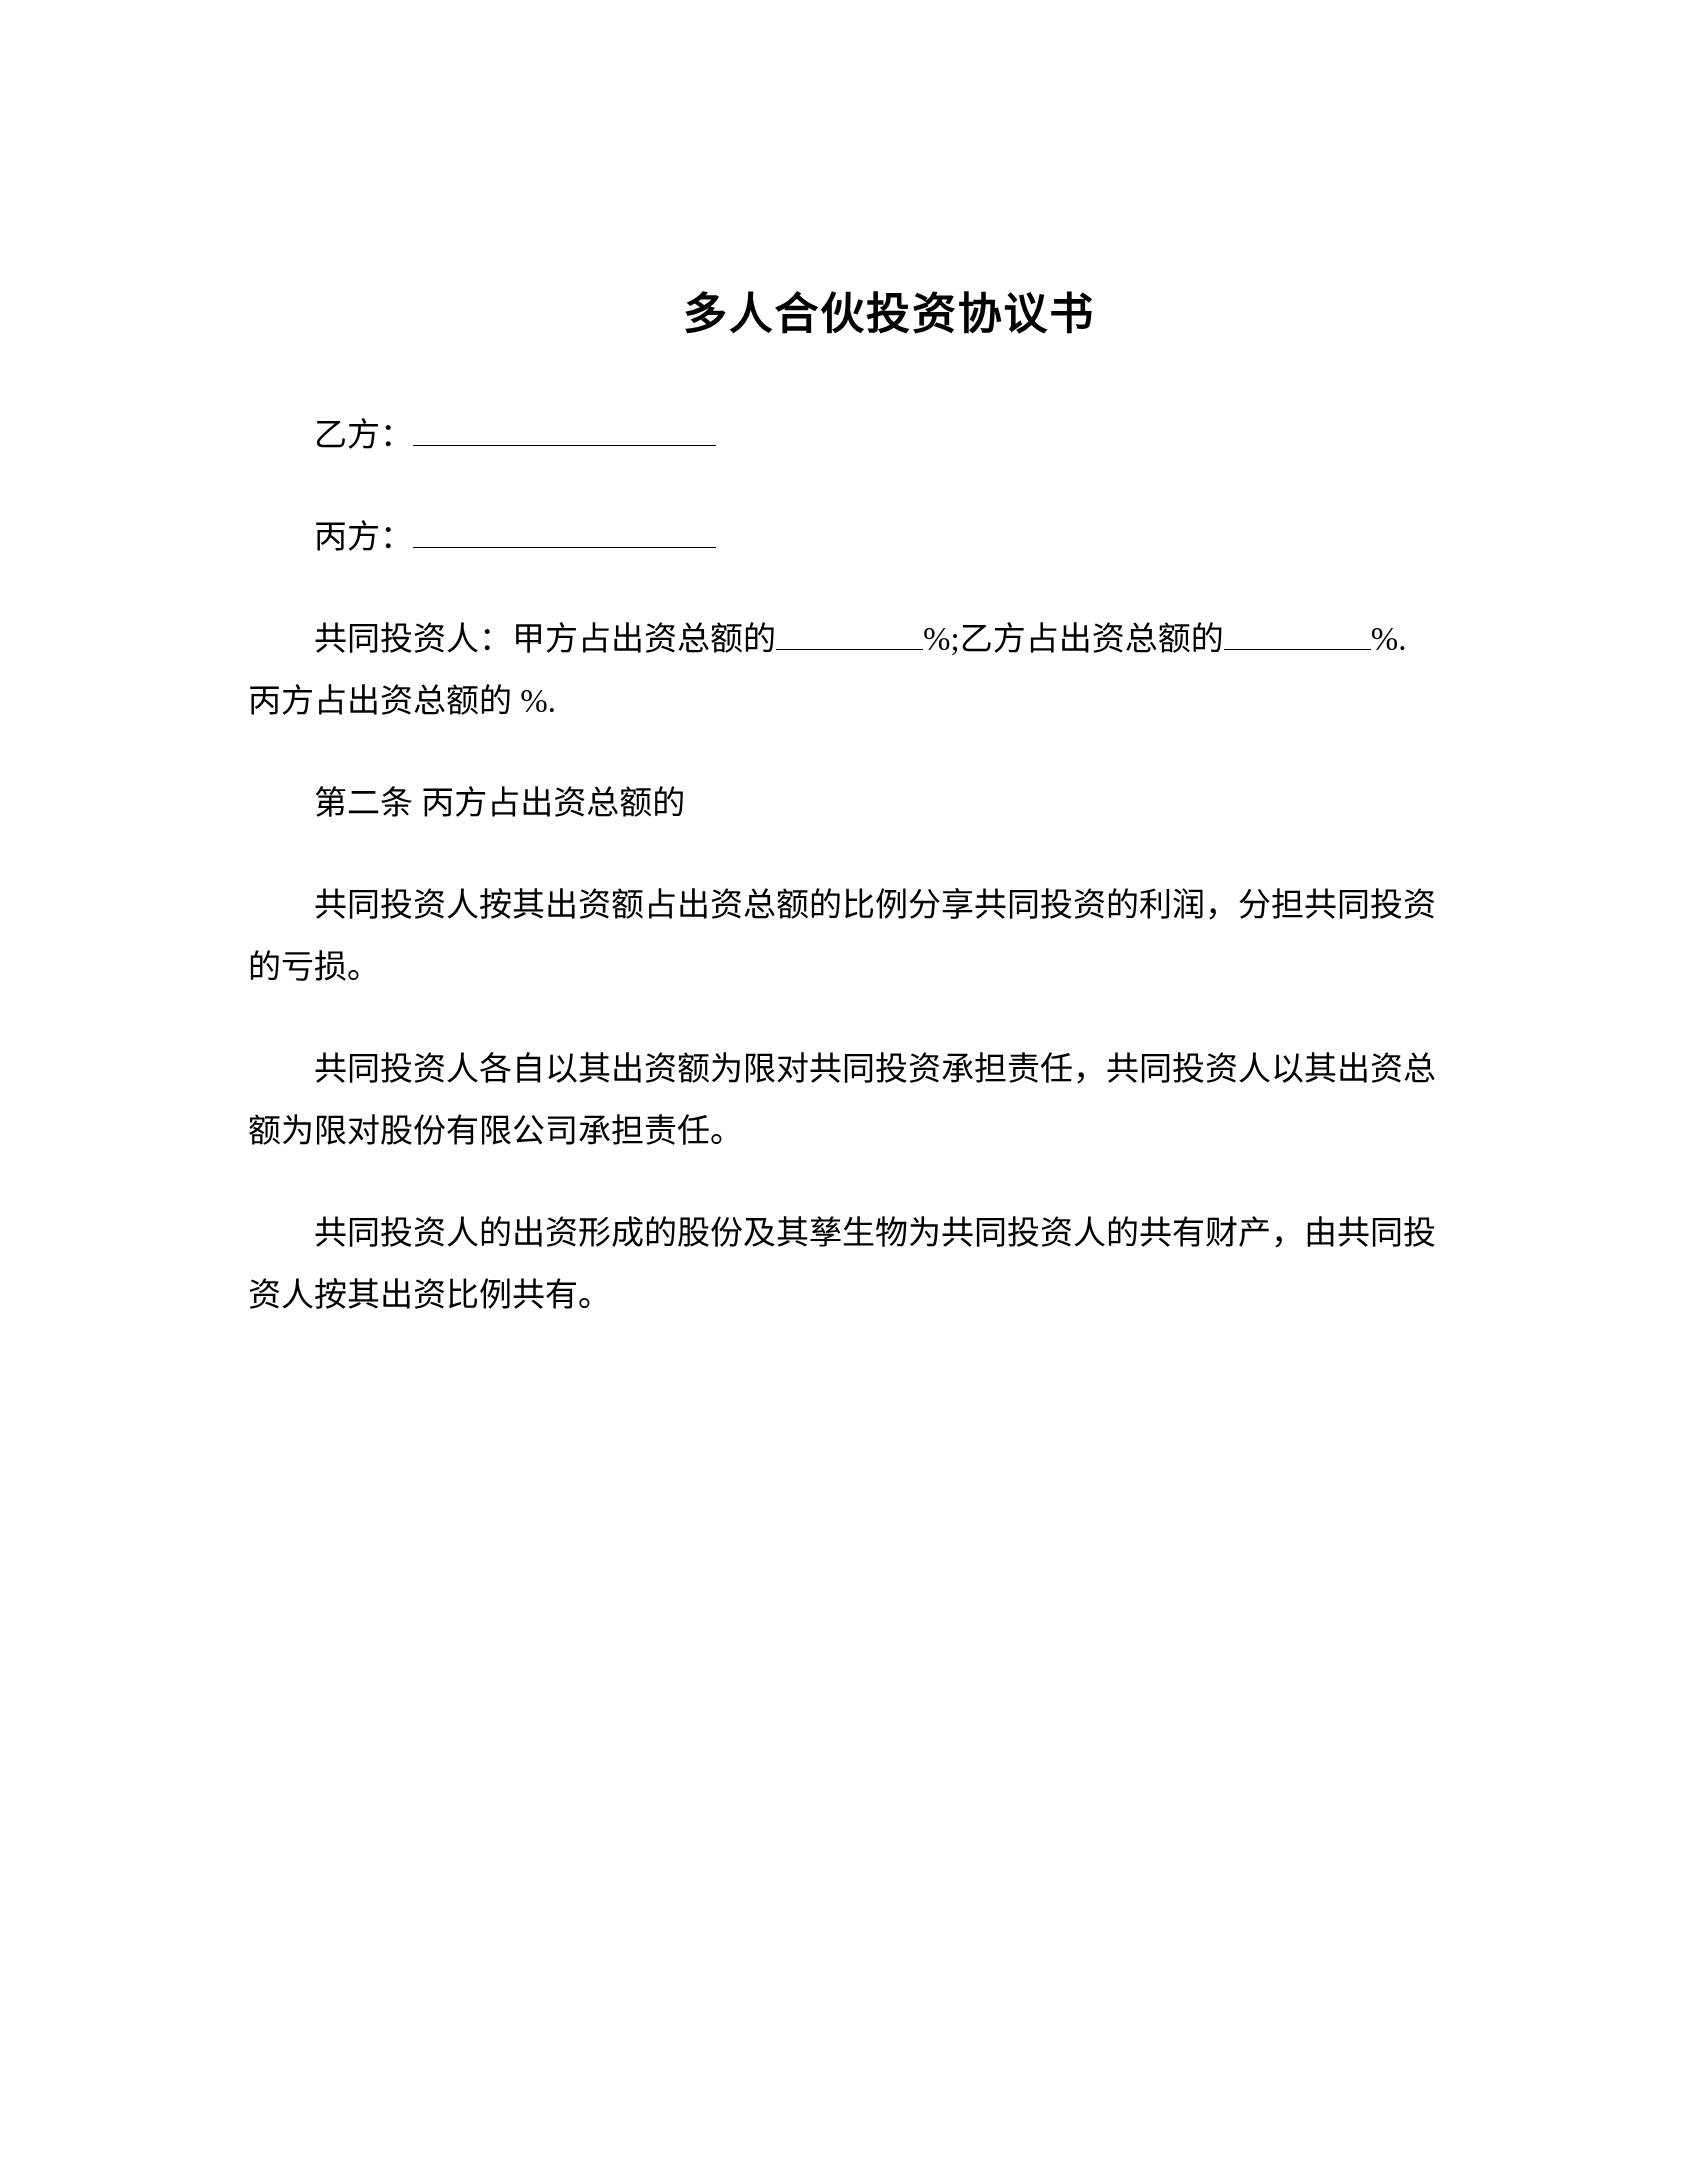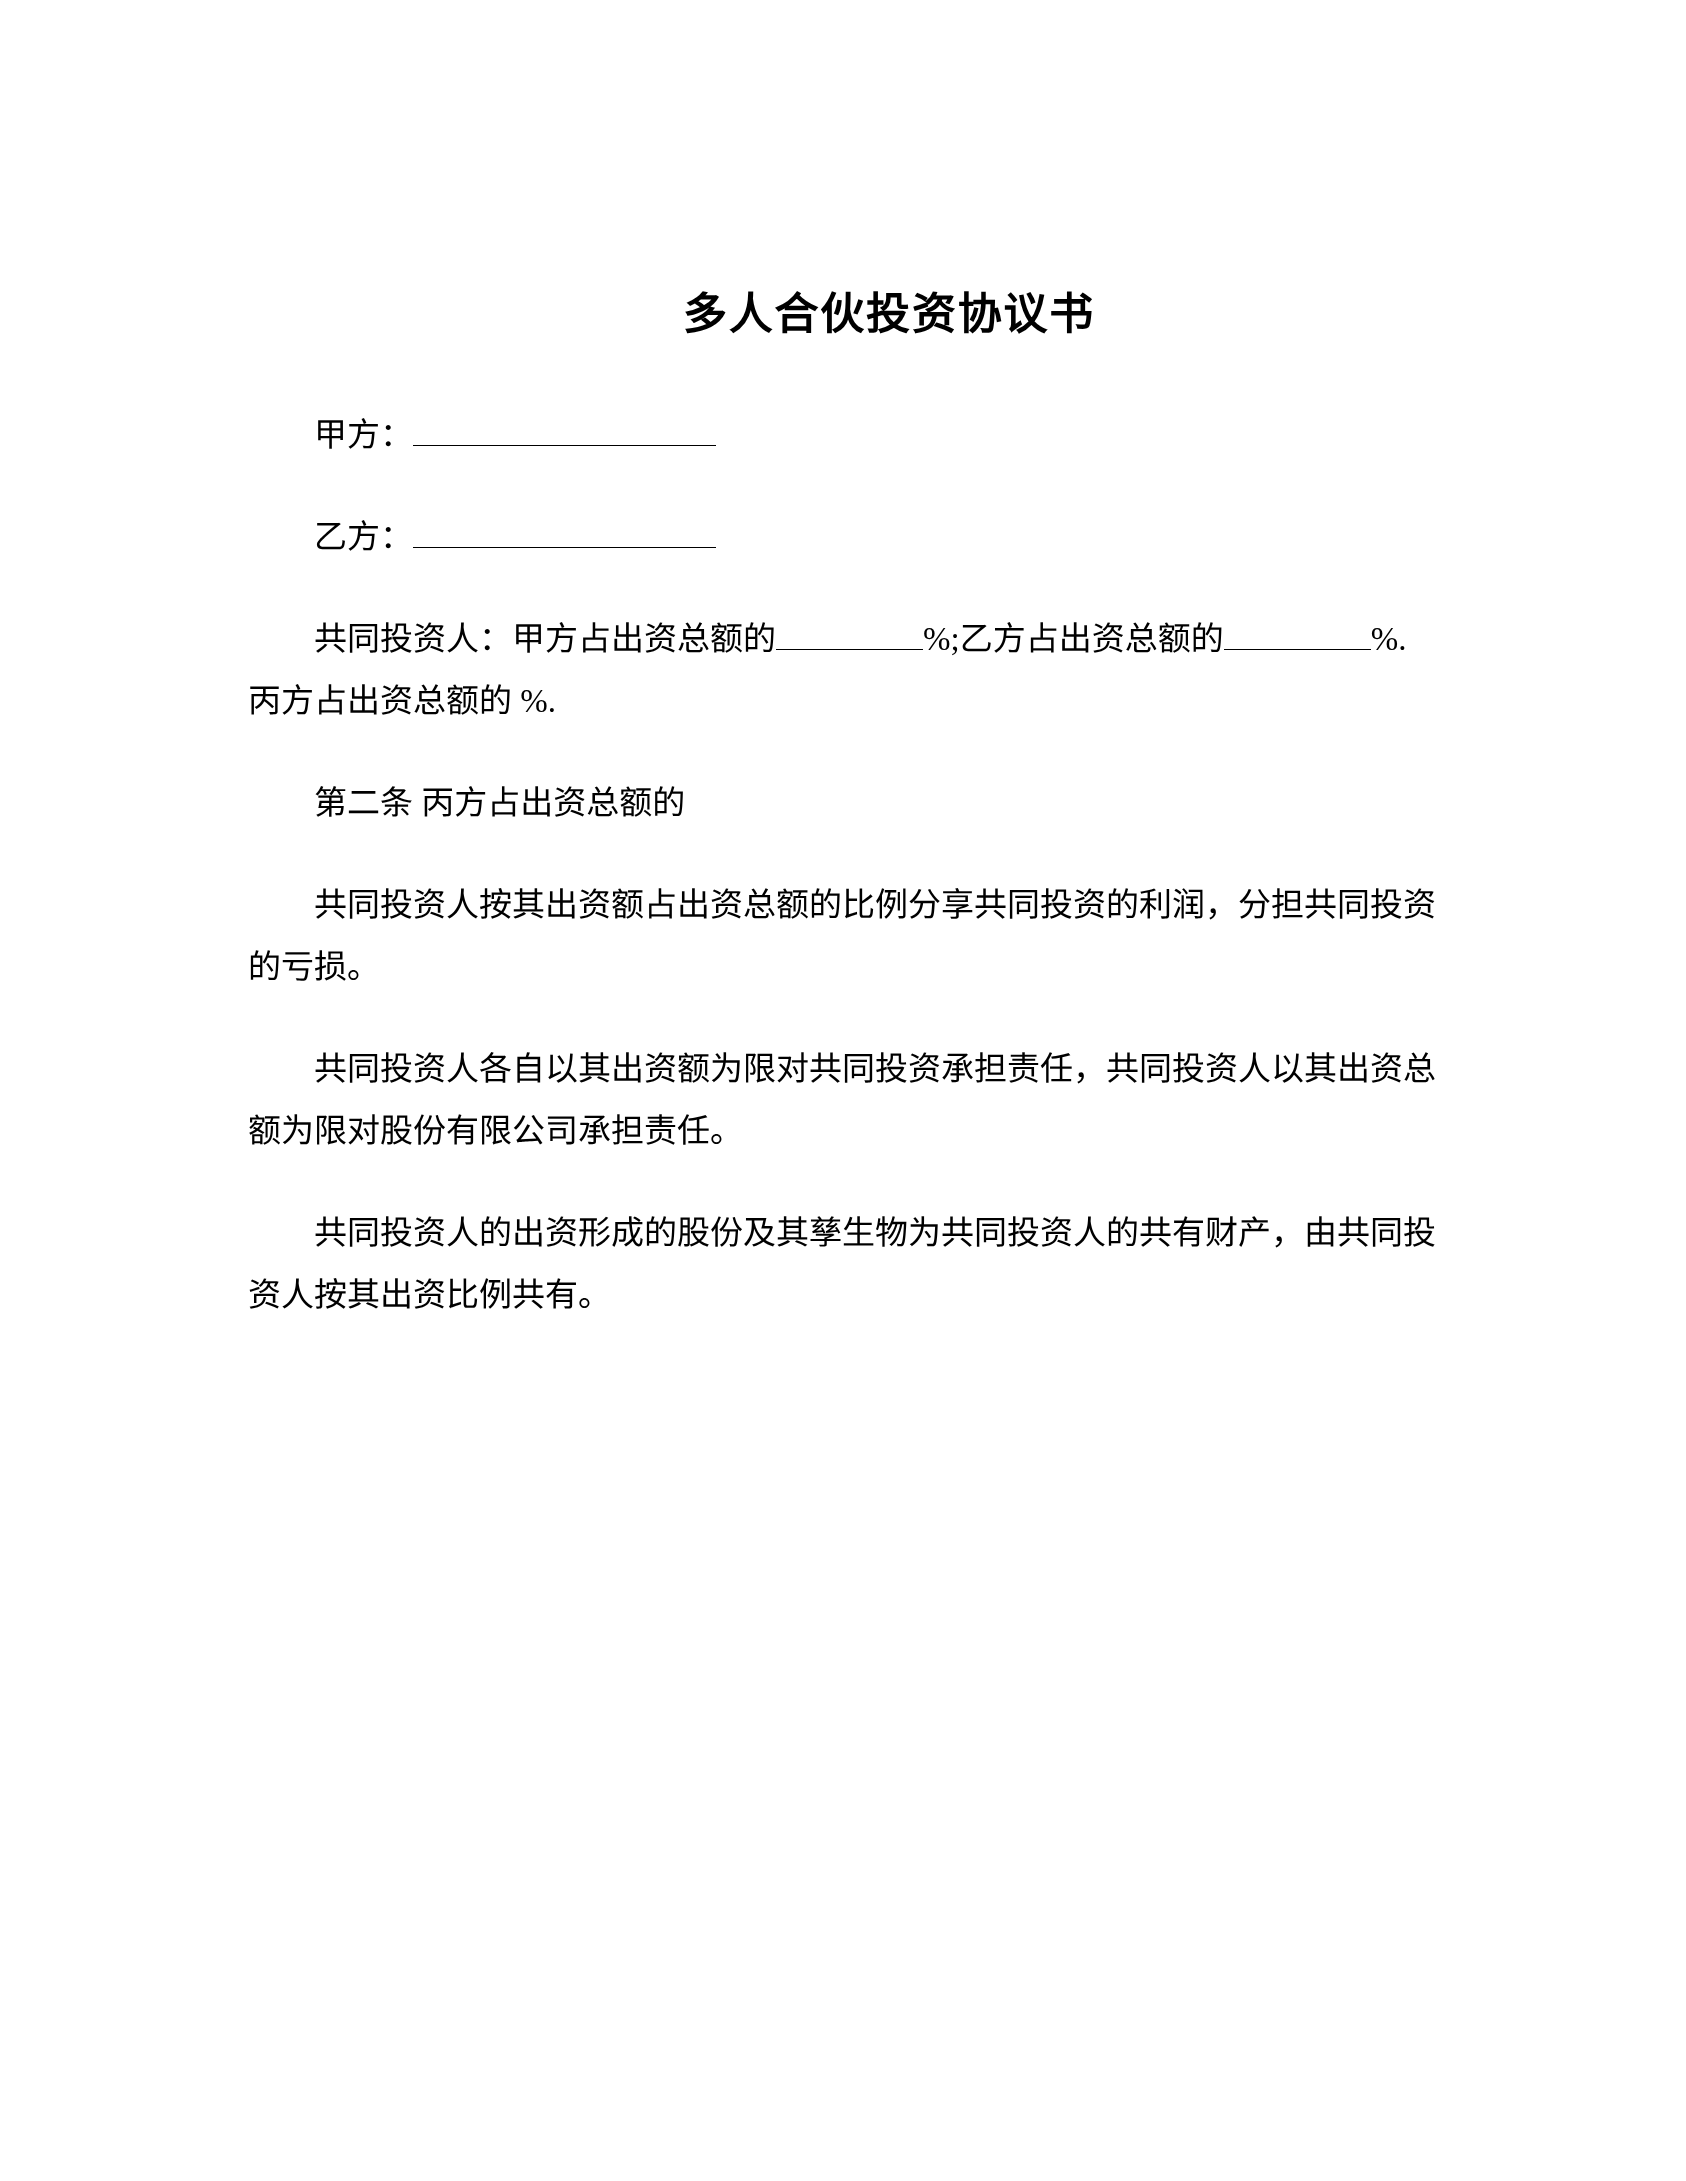--- a/index.html
+++ b/index.html
@@ -54,24 +54,24 @@
   .blank.pct-blank   { width: 147px; }
 </style>
 </head>
 <body>
 
 <div class="page">
   <div class="content">
 
     <h1 class="doc-title">多人合伙投资协议书</h1>
 
-    <p class="para oneline"><span>甲方：</span><span class="blank party-blank"></span></p>
 
     <p class="para oneline"><span>乙方：</span><span class="blank party-blank"></span></p>
 
+    <p class="para oneline"><span>丙方：</span><span class="blank party-blank"></span></p>
 
 
 
 
     <p class="para"><span>共同投资人：甲方占出资总额的</span><span class="blank pct-blank"></span><span>%;乙方占出资总额的</span><span class="blank pct-blank"></span><span>%. 丙方占出资总额的 %.</span></p>
 
     <p class="para oneline">第二条 丙方占出资总额的</p>
 
     <p class="para">共同投资人按其出资额占出资总额的比例分享共同投资的利润，分担共同投资的亏损。</p>
 

